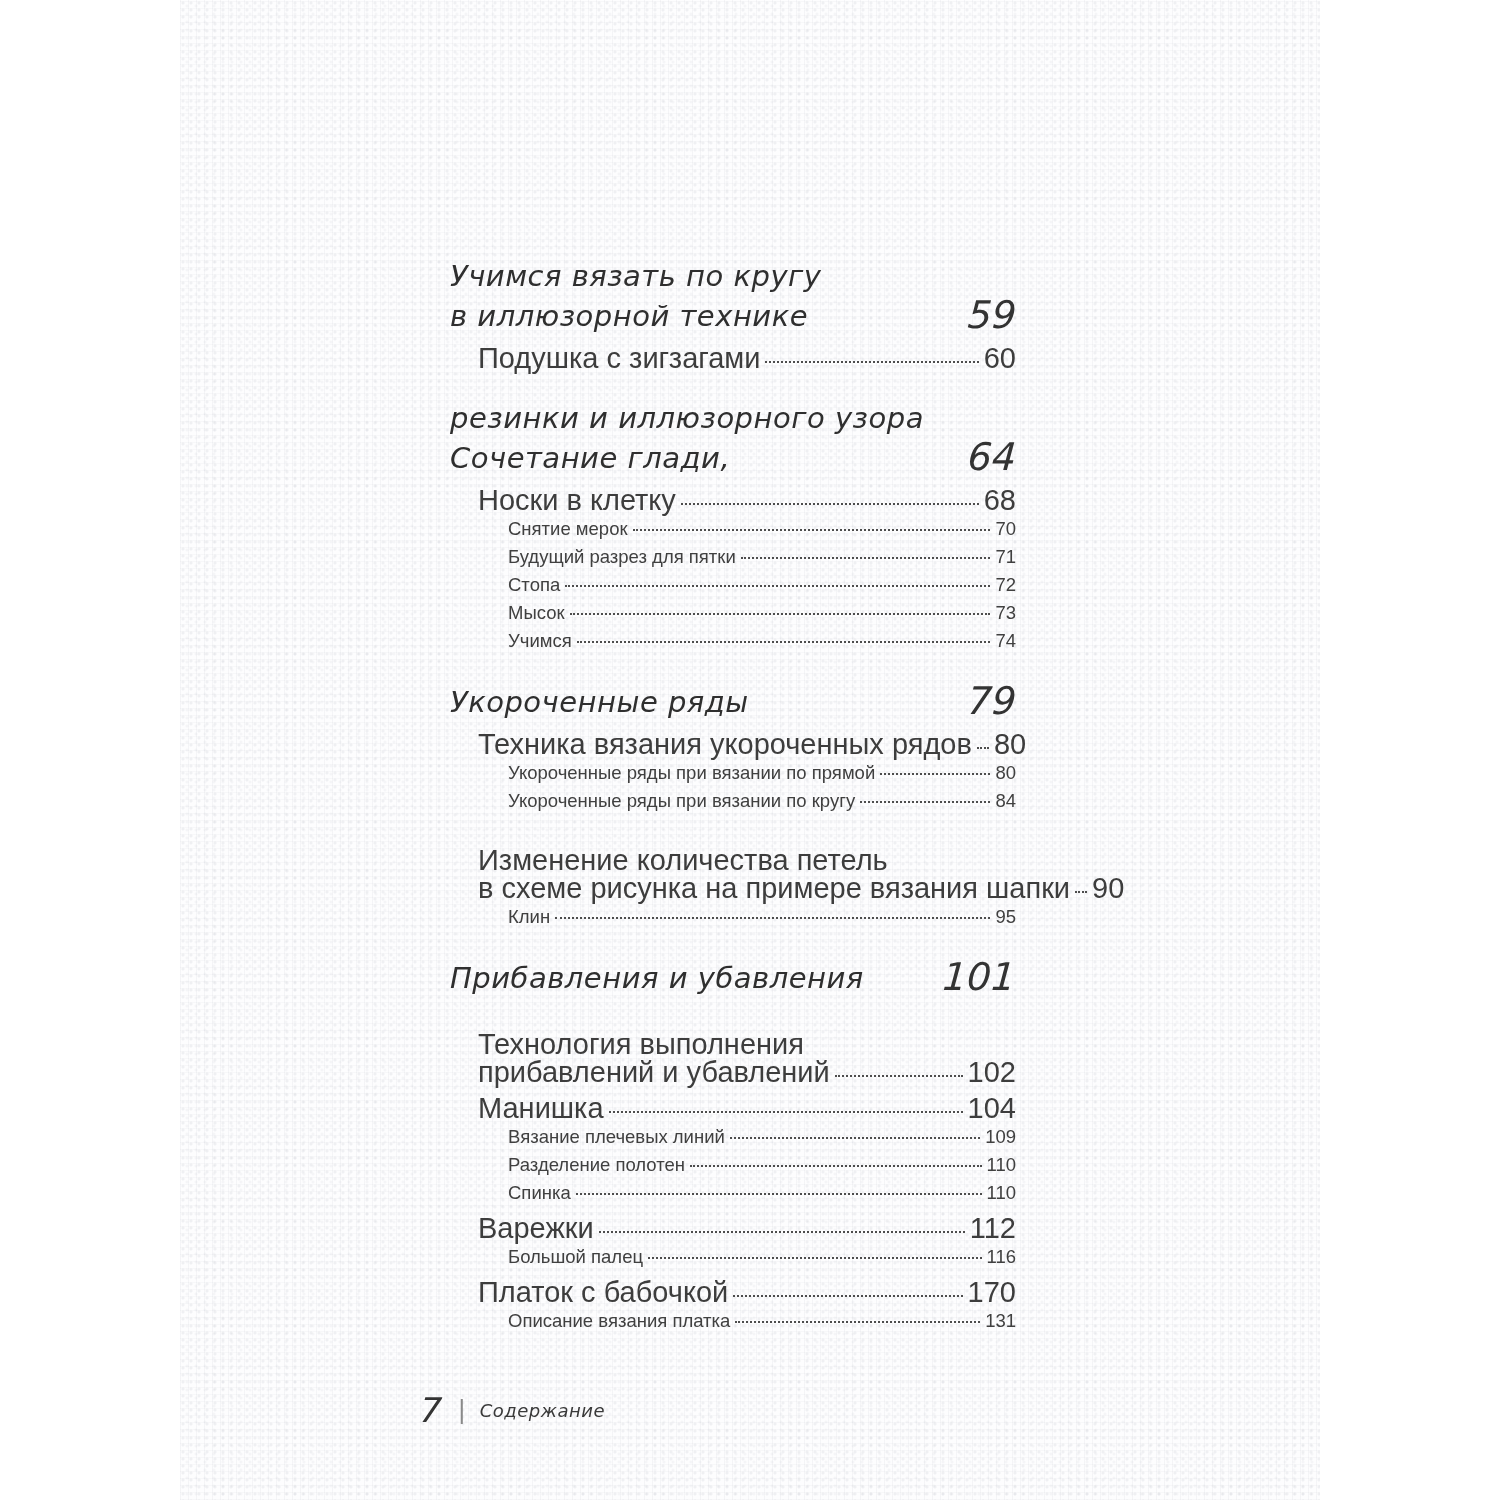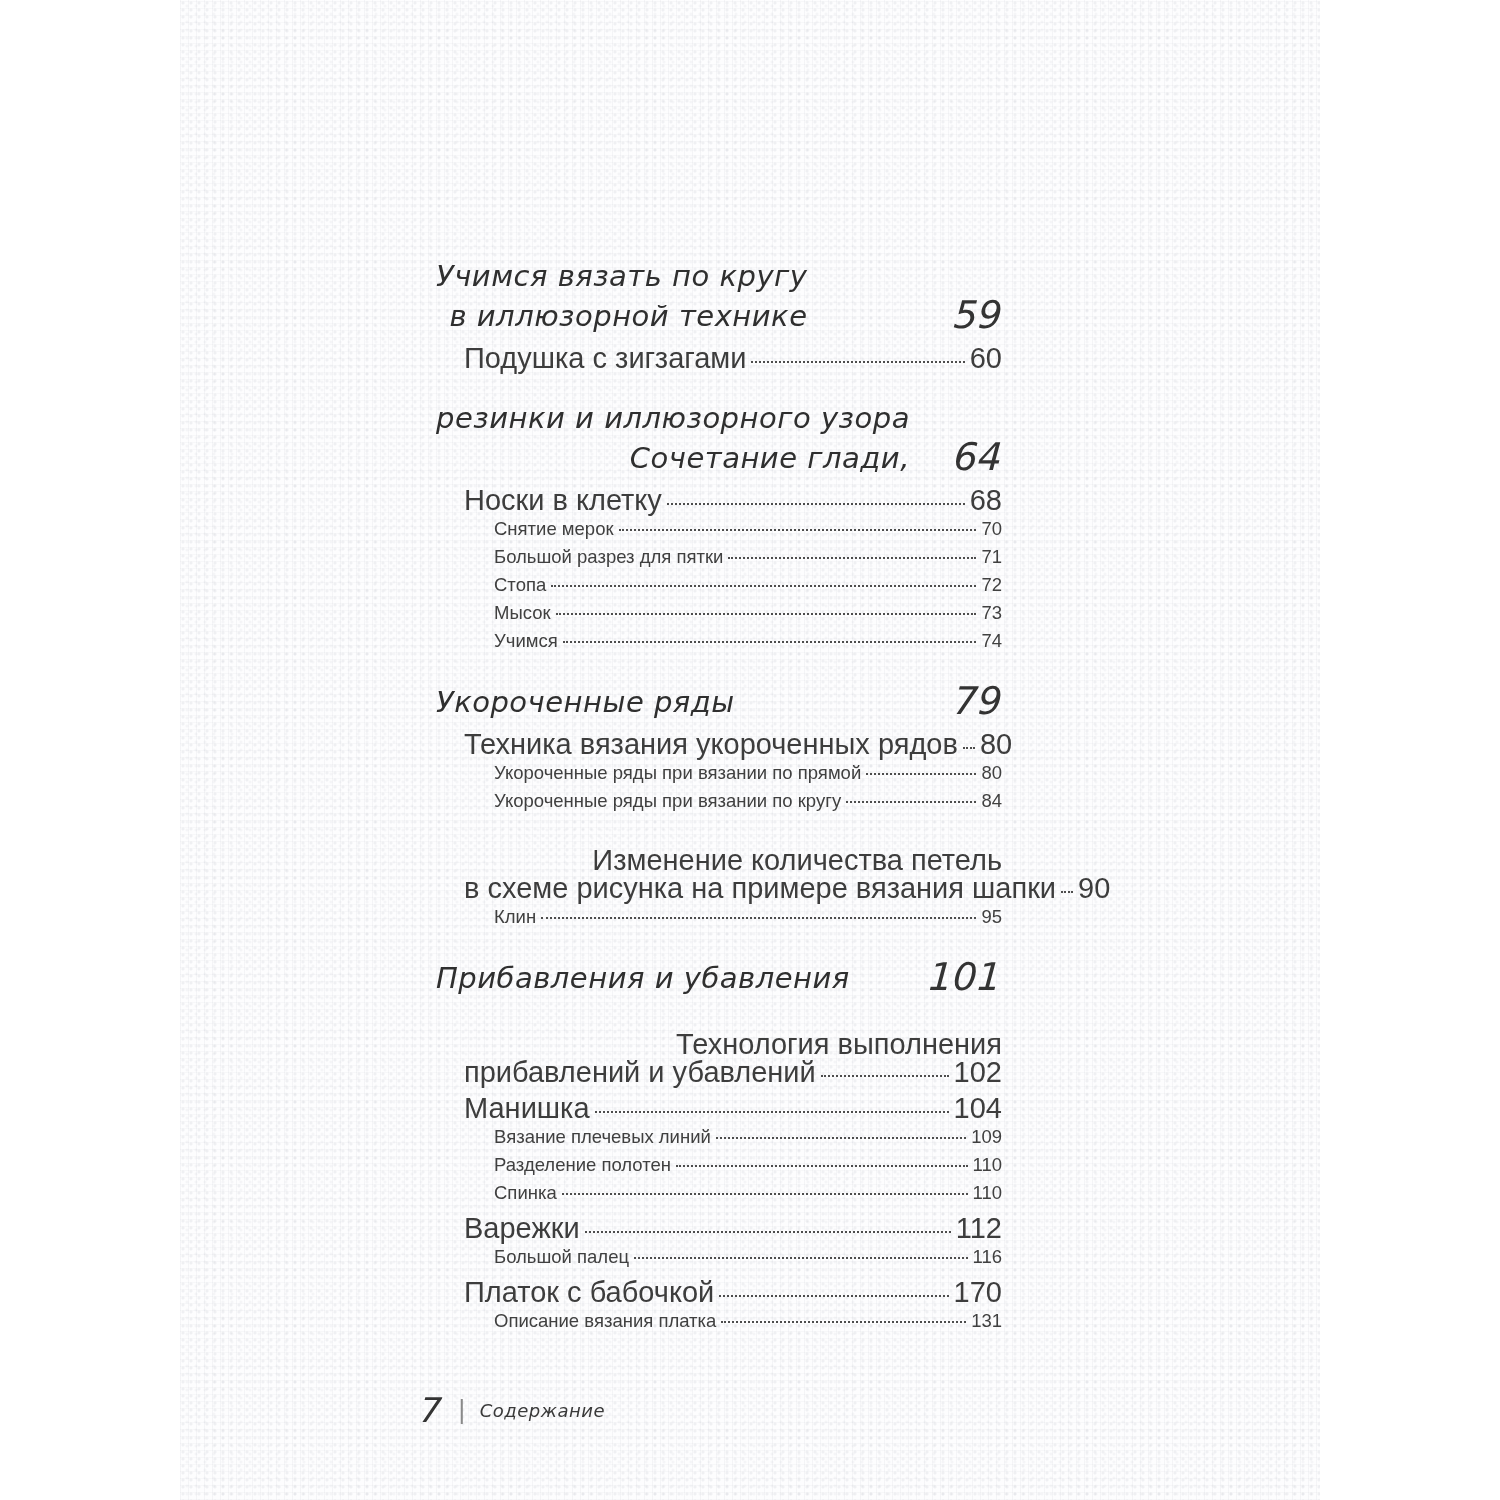--- a/index.html
+++ b/index.html
@@ -22,25 +22,24 @@
     background-image:
       repeating-linear-gradient(90deg, rgba(168,172,184,0.10) 0px, rgba(168,172,184,0.10) 1px, rgba(255,255,255,0) 1px, rgba(255,255,255,0) 8px),
       repeating-linear-gradient(0deg, rgba(168,172,184,0.07) 0px, rgba(168,172,184,0.07) 1px, rgba(255,255,255,0) 1px, rgba(255,255,255,0) 7px),
       radial-gradient(circle at 3px 3px, rgba(150,155,168,0.13) 1px, rgba(255,255,255,0) 2px),
       radial-gradient(circle at 7px 6px, rgba(150,155,168,0.08) 1px, rgba(255,255,255,0) 2px);
     background-size: auto, auto, 8px 7px, 9px 8px;
   }
   
   .toc {
     position: absolute;
-    left: 256px;
+    left: 270px;
     top: 256px;
     width: 566px;
     color: #3a3a3a;
-    text-align: right;
   }
   
   .entry.chapter {
     display: flex;
     justify-content: space-between;
     align-items: flex-end;
     margin: 26px 0 6px 0;
     font-family: "DejaVu Sans", sans-serif;
     font-style: italic;
     font-weight: 400;
@@ -132,21 +131,21 @@
       </div>
       <div class="entry item l2">
         <div class="item-row">
           <span class="row-title">Снятие мерок</span>
           <span class="leader"></span>
           <span class="pg">70</span>
         </div>
       </div>
       <div class="entry item l2">
         <div class="item-row">
-          <span class="row-title">Большой разрез для пятки</span>
+          <span class="row-title">Будущий разрез для пятки</span>
           <span class="leader"></span>
           <span class="pg">71</span>
         </div>
       </div>
       <div class="entry item l2">
         <div class="item-row">
           <span class="row-title">Стопа</span>
           <span class="leader"></span>
           <span class="pg">72</span>
         </div>

